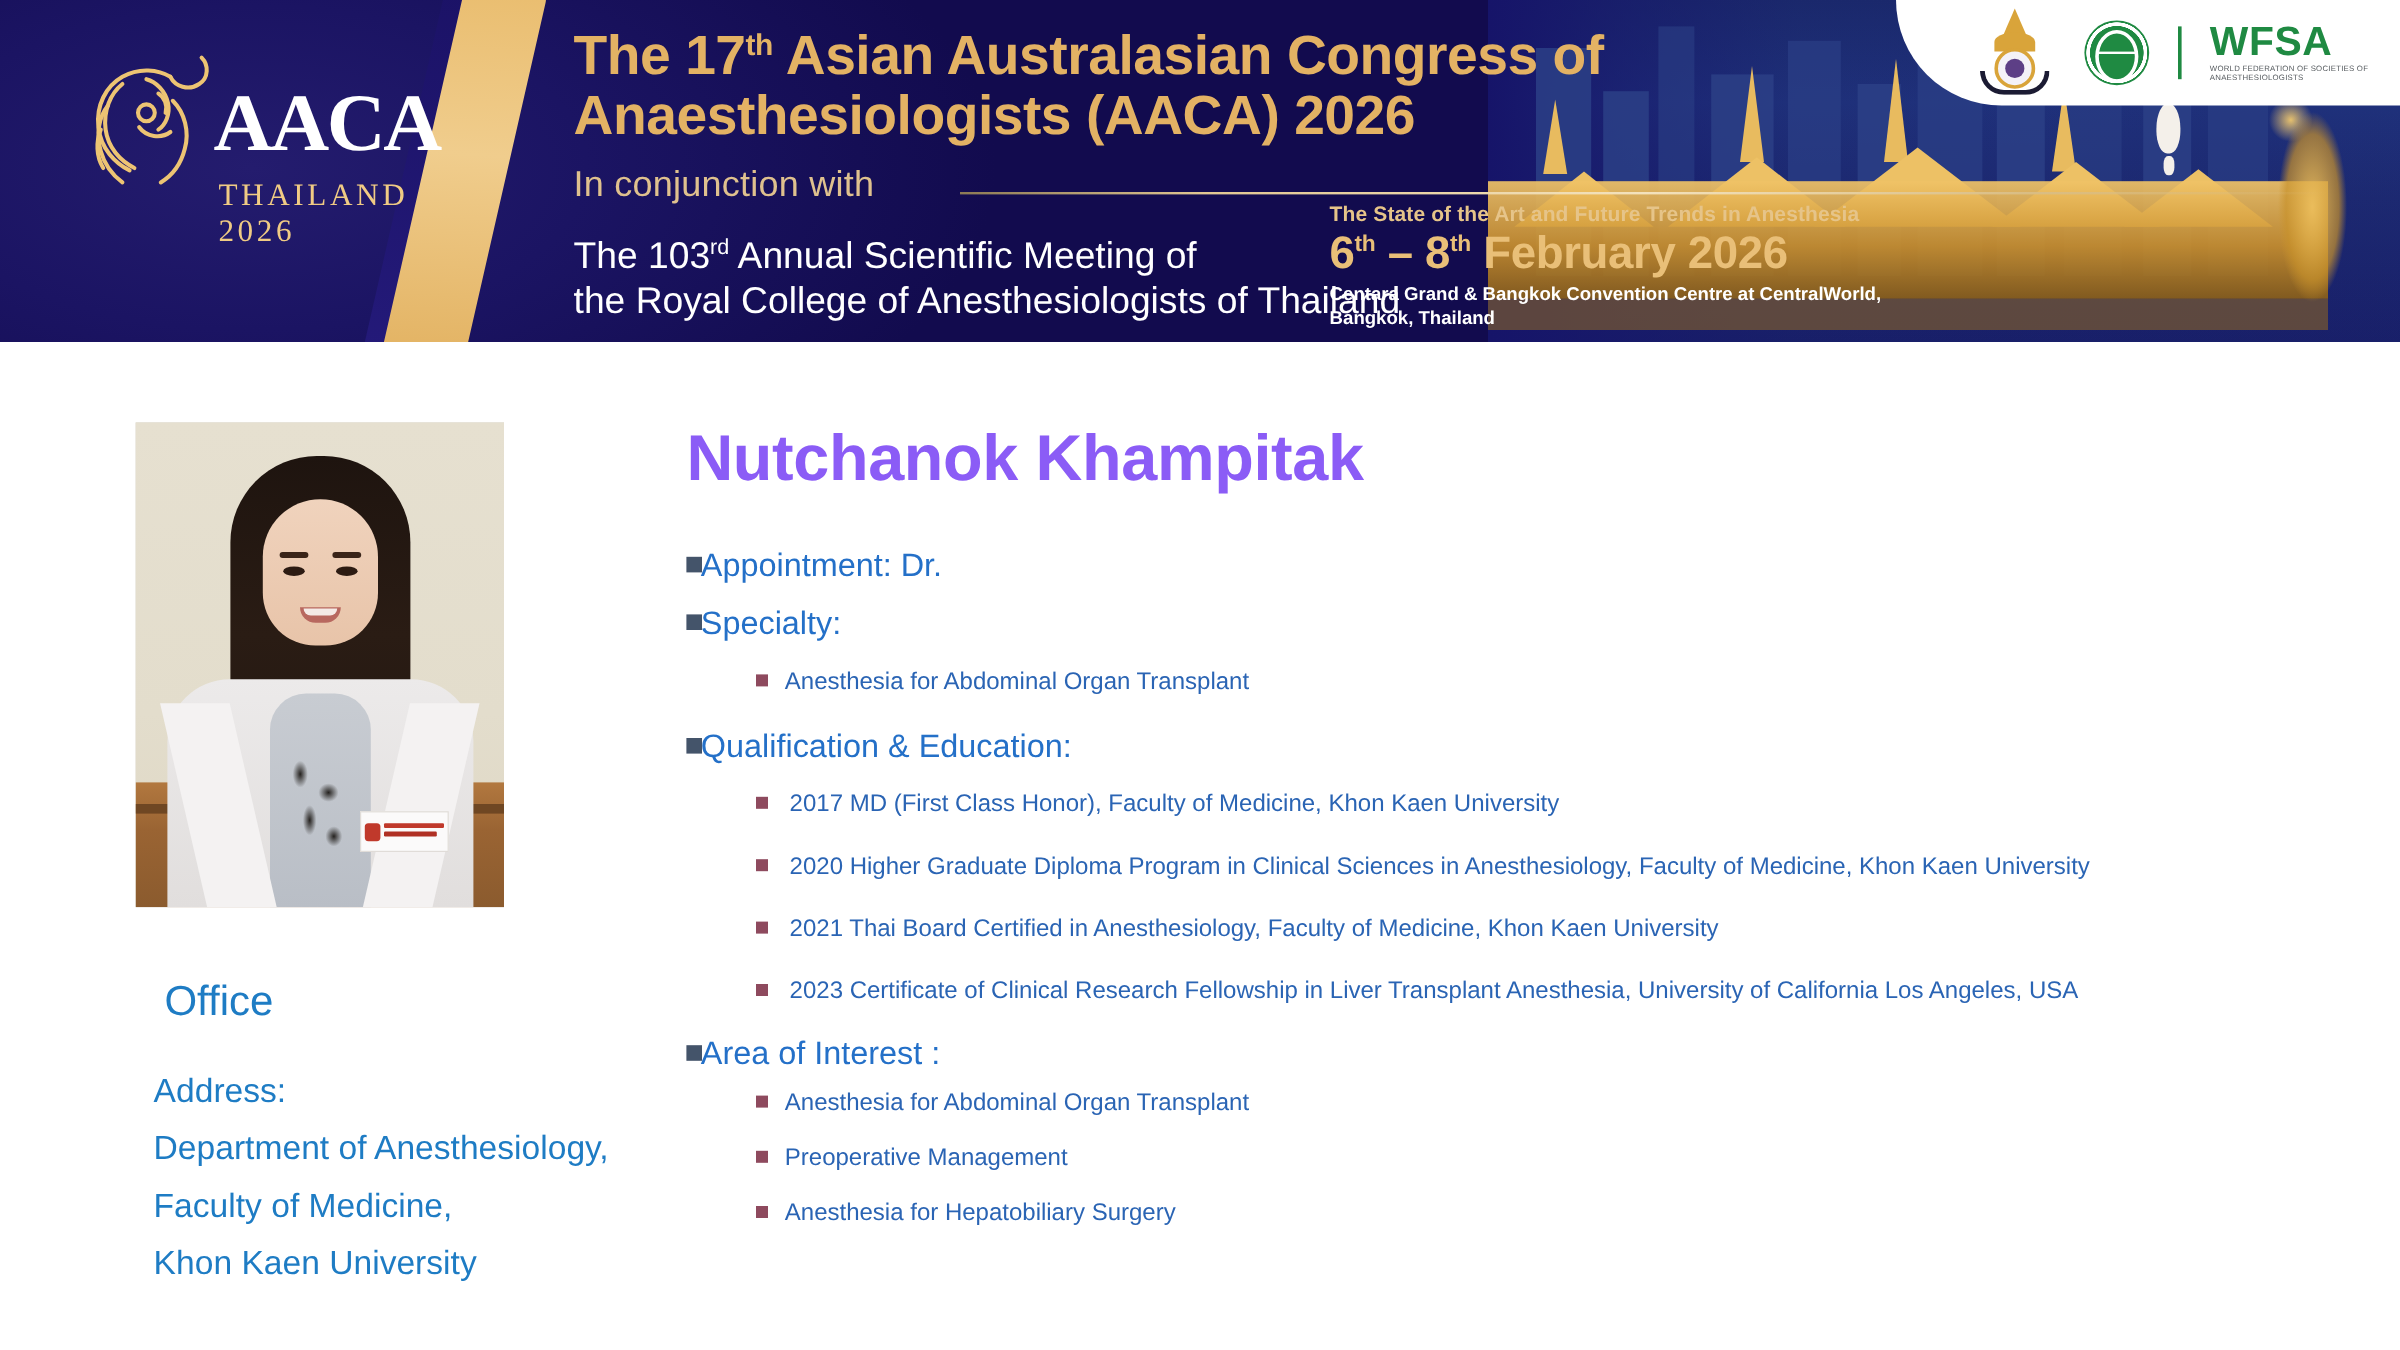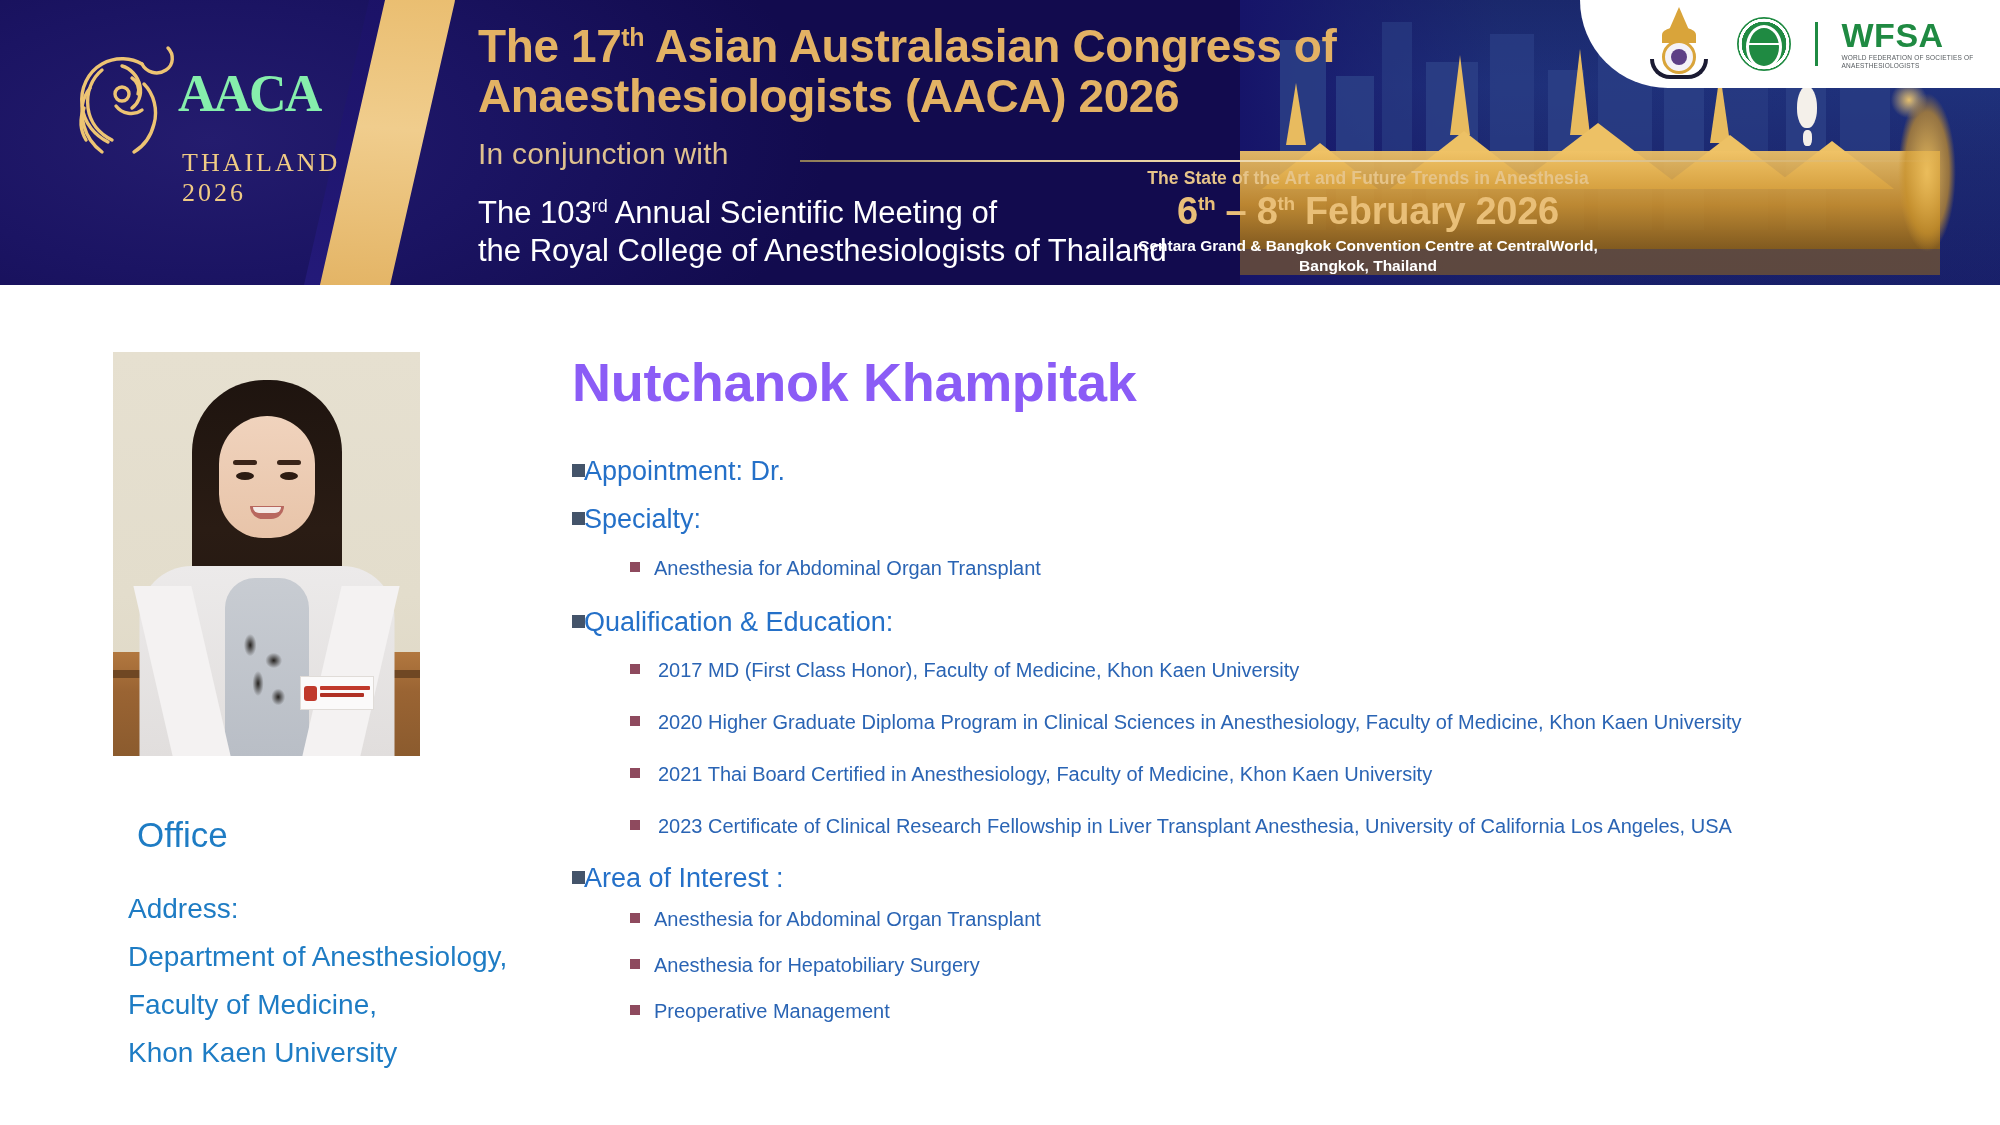--- a/index.html
+++ b/index.html
@@ -128,21 +128,21 @@
   
   .aaca-logo {
     position:absolute; left:60px; top:28px; width:290px; height:210px;
     color:#edc473;
   }
   .aaca-mark { position:absolute; left:0; top:6px; width:150px; height:130px; }
   .aaca-mark svg { width:150px; height:130px; }
   .aaca-word {
     position:absolute; left:118px; top:40px;
     font-family:"Liberation Serif", serif;
-    font-size:52px; font-weight:bold; color:#86efac;
+    font-size:68px; font-weight:bold; color:#ffffff;
     letter-spacing:-2px; line-height:1;
   }
   .aaca-sub {
     position:absolute; left:122px; top:120px;
     font-family:"Liberation Serif", serif;
     font-size:26px; color:#f0cb84; letter-spacing:3px;
   }
   
   .swoosh {
     position:absolute; left:352px; top:-20px; width:70px; height:330px;
@@ -170,21 +170,21 @@
   .hdr-rule {
     position:absolute; left:800px; top:160px; width:1140px; height:2px;
     background:linear-gradient(90deg,#8c7a55 0%,#e2c893 18%,#f3e2bd 50%,#d9bd84 78%,rgba(217,189,132,0) 100%);
   }
   .hdr-sub {
     position:absolute; left:478px; top:182px; width:860px;
     font-size:31px; line-height:1.24; color:#ffffff;margin-top:12px;
   }
   .hdr-sub sup { font-size:18px; vertical-align:super; }
 
-  .hdr-right { position:absolute; right:372px; top:168px; width:520px; text-align:center;margin-left:13px; }
+  .hdr-right { position:absolute; right:372px; top:168px; width:520px; text-align:left;margin-left:13px; }
   .hr-tag {
     font-size:17.5px; font-weight:bold; color:#e6c489; letter-spacing:.1px;
   }
   .hr-date {
     font-size:38px; font-weight:bold; color:#e9bf78; line-height:1.1; margin-top:2px;
     letter-spacing:-.3px;
   }
   .hr-date sup { font-size:19px; vertical-align:super; }
   .hr-venue {
     font-size:15.5px; font-weight:bold; color:#ffffff; line-height:1.28; margin-top:3px;
@@ -464,25 +464,25 @@
     <span class="sq"></span>
     <span>Area of Interest :</span>
   </div>
   <div class="gap-sm">
     <div class="b2">
       <span class="sq"></span>
       <span>Anesthesia for Abdominal Organ Transplant</span>
     </div>
     <div class="b2">
       <span class="sq"></span>
+      <span>Preoperative Management</span>
+    </div>
+    <div class="b2">
+      <span class="sq"></span>
       <span>Anesthesia for Hepatobiliary Surgery</span>
-    </div>
-    <div class="b2">
-      <span class="sq"></span>
-      <span>Preoperative Management</span>
     </div>
   </div>
 </div>
 
 <div class="office-title">Office</div>
 <div class="office-addr">
   <div>Address:</div>
   <div>Department of Anesthesiology,</div>
   <div>Faculty of Medicine,</div>
   <div>Khon Kaen University</div>

